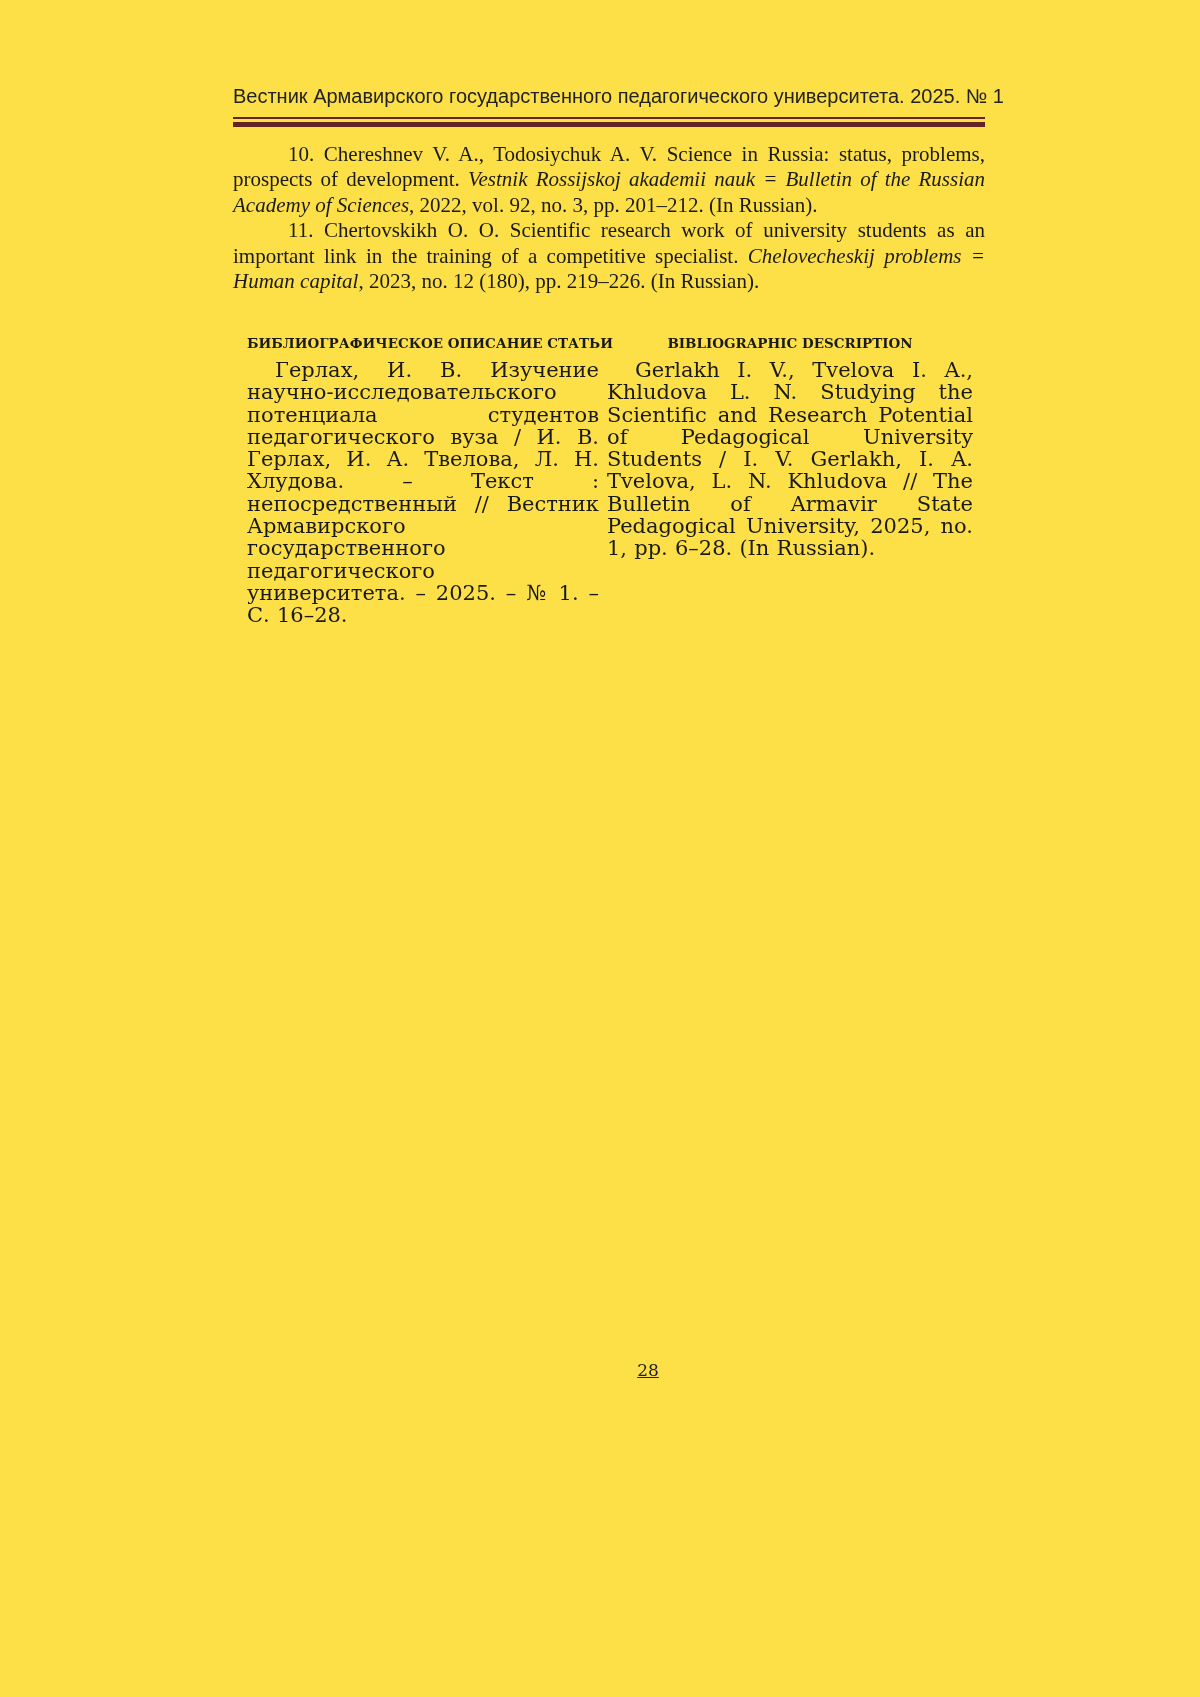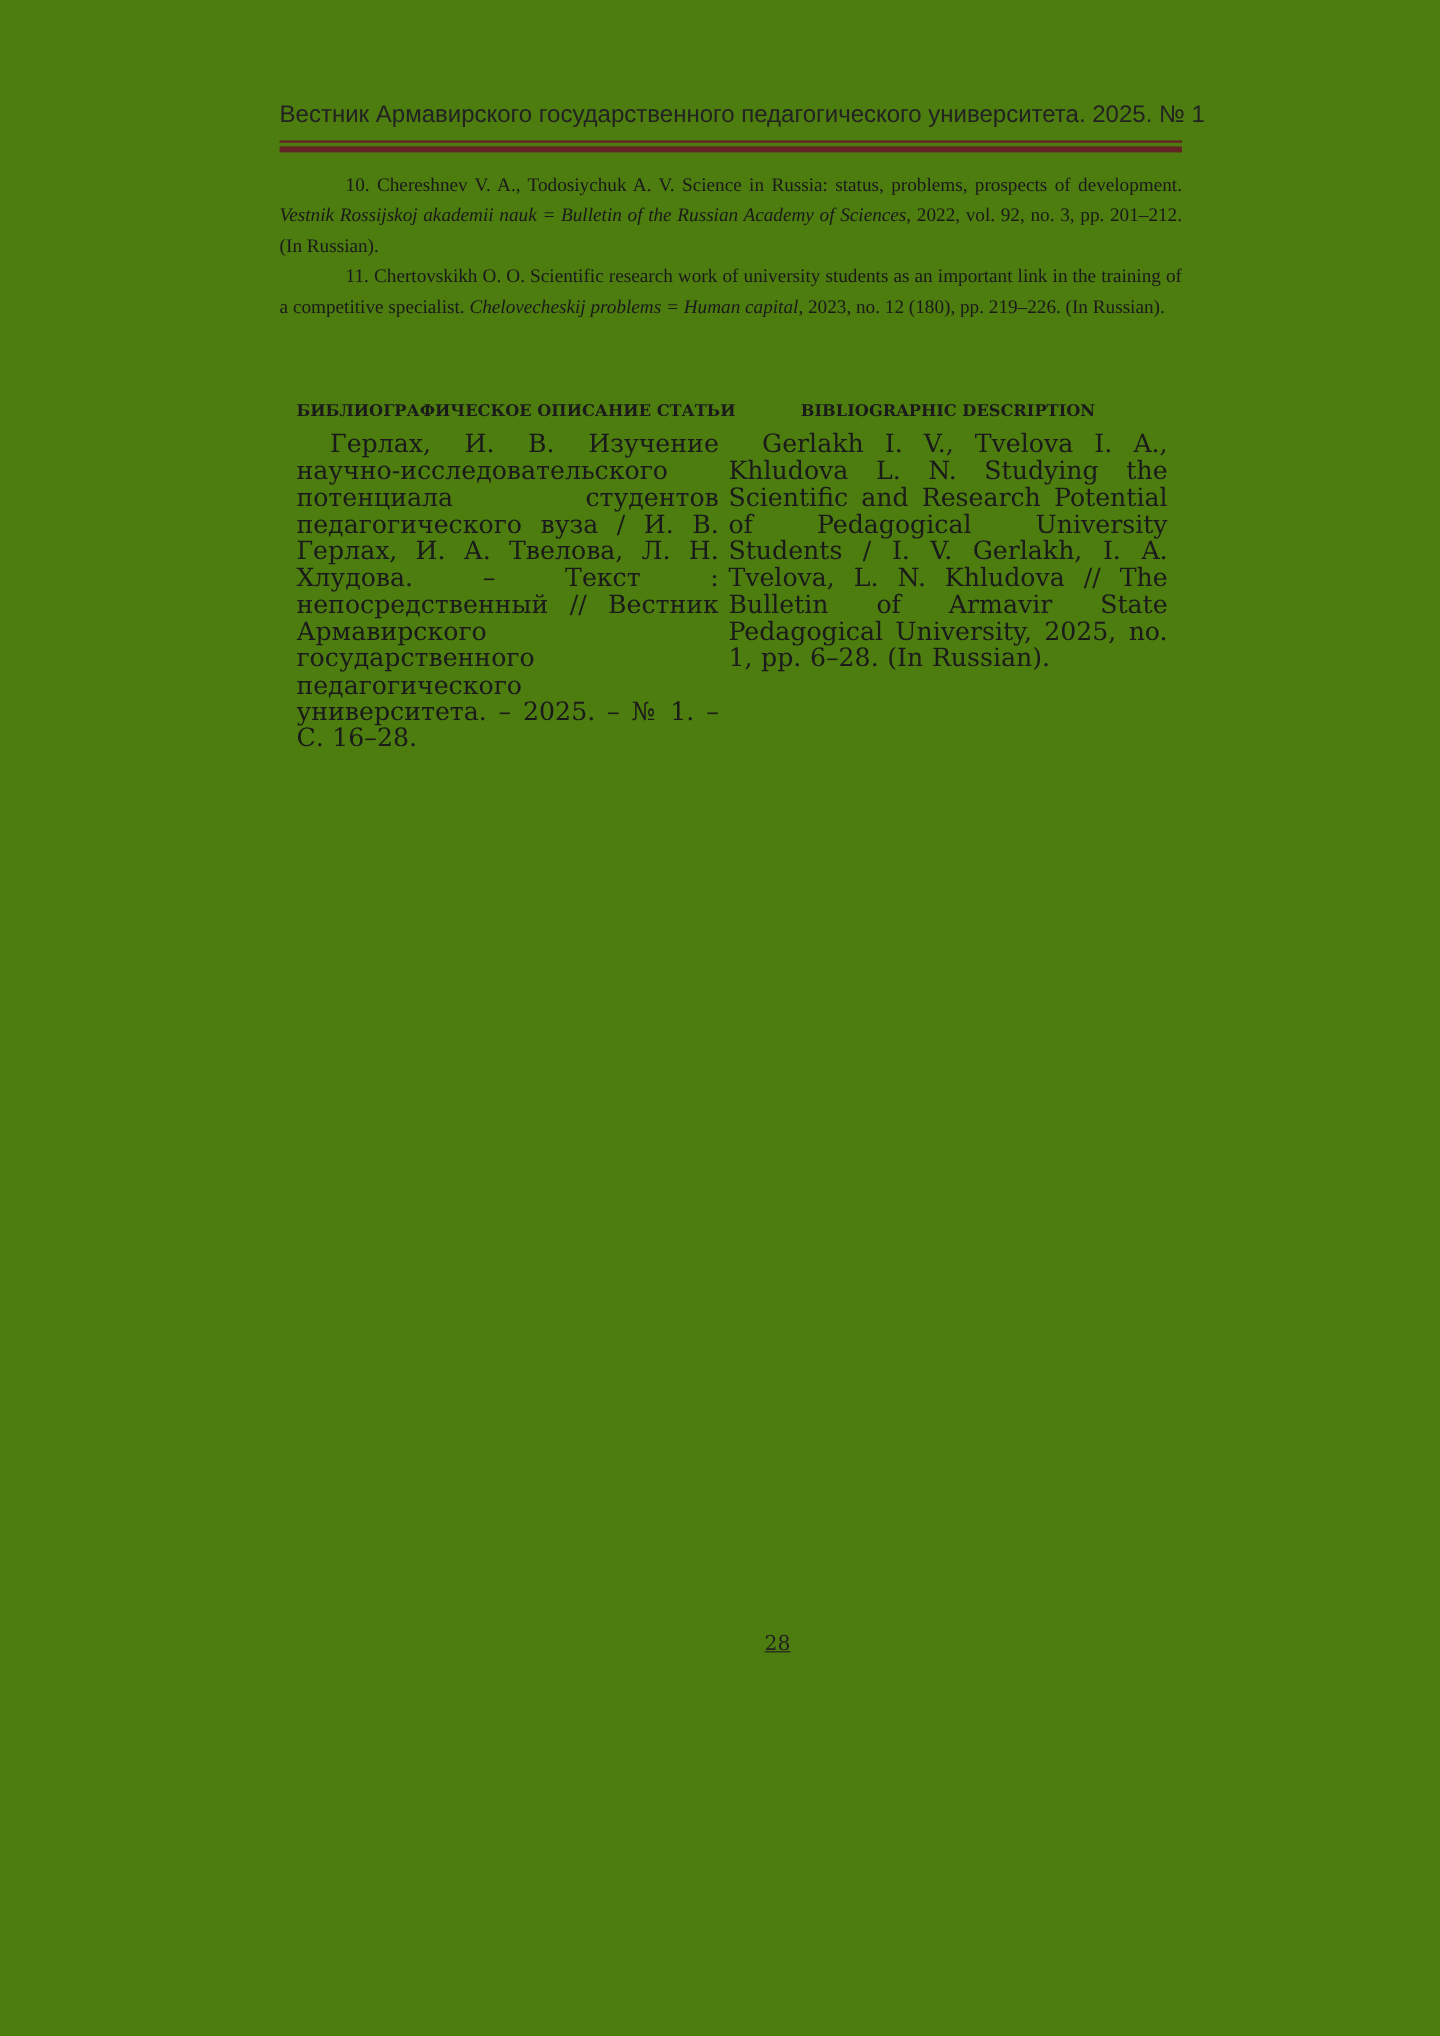--- a/index.html
+++ b/index.html
@@ -4,21 +4,21 @@
 <style>
   html, body {
     margin: 0;
     padding: 0;
     background: #ffffff;
   }
   .page {
     position: relative;
     width: 1200px;
     height: 1697px;
-    background: #4d7c0f;
+    background: #fde047;
     color: #1a1a1a;
     overflow: hidden;
   }
   .content-block {
     position: absolute;
     left: 233px;
     width: 752px;
   }
   
   .running-head {
@@ -35,21 +35,21 @@
     left: 233px;
     width: 752px;
     background: #632423;
   }
   .rule-thin  { top: 117px; height: 2px; }
   .rule-thick { top: 122px; height: 5px; }
   
   .references {
     top: 142px;
     font-family: "Liberation Serif", serif;
-    font-size: 16px;
+    font-size: 21px;
     line-height: 25.4px;
     text-align: justify;
   }
   .references p.ref {
     margin: 0;
     text-indent: 55px;
   }
   .references .it { font-style: italic; }
   
   .biblio {

